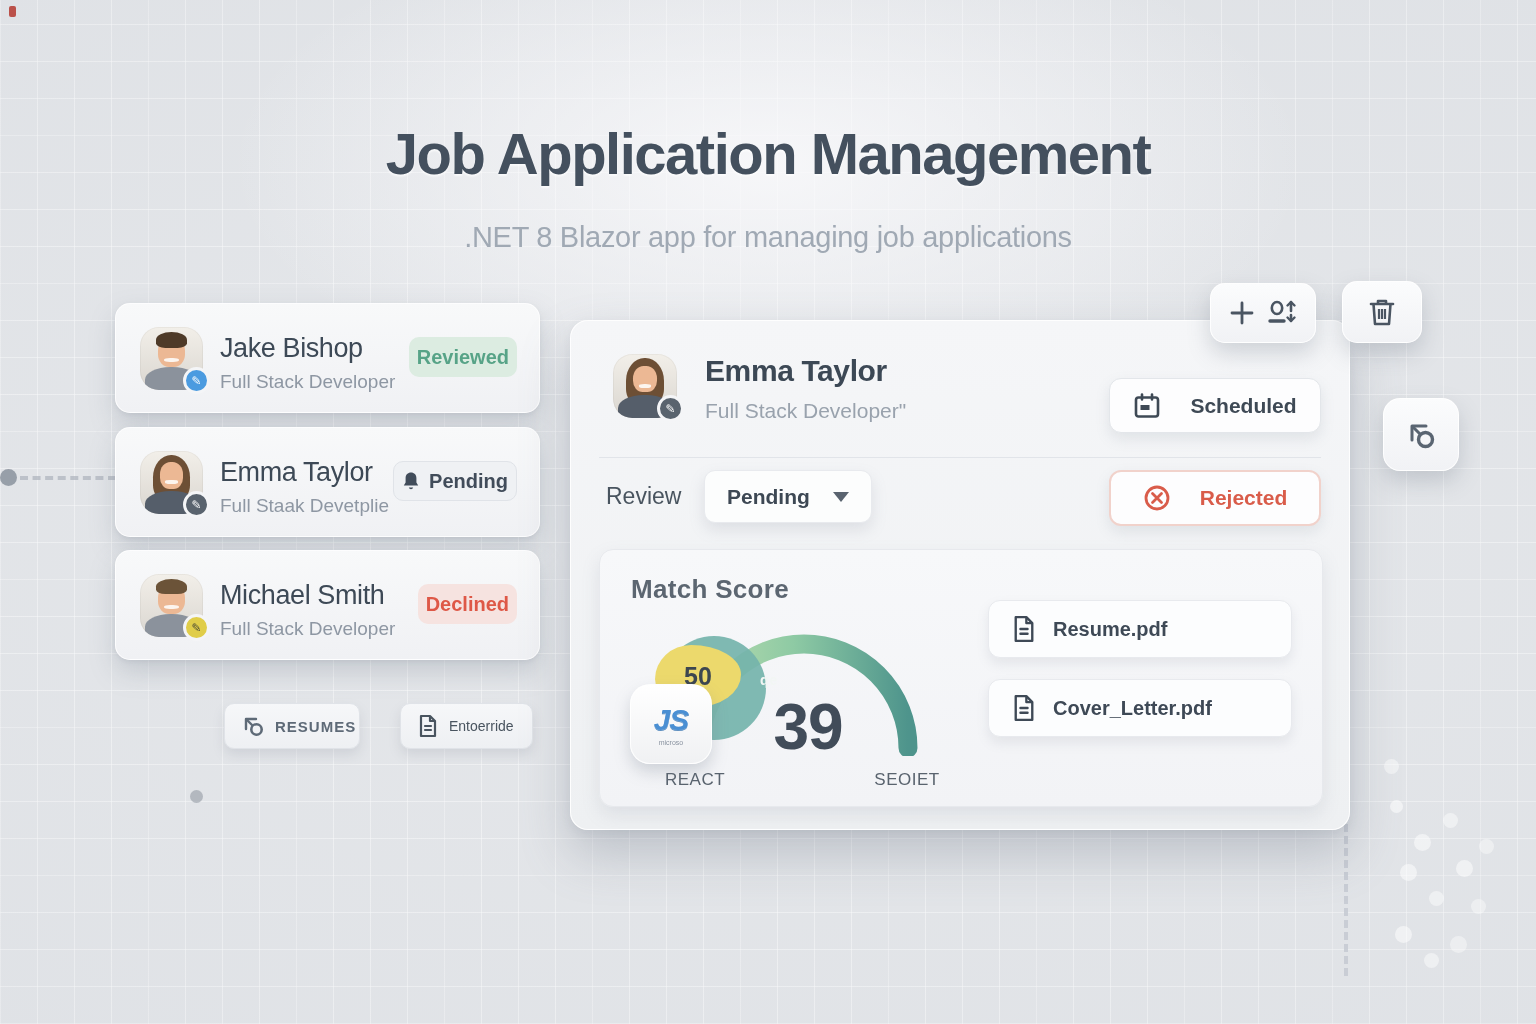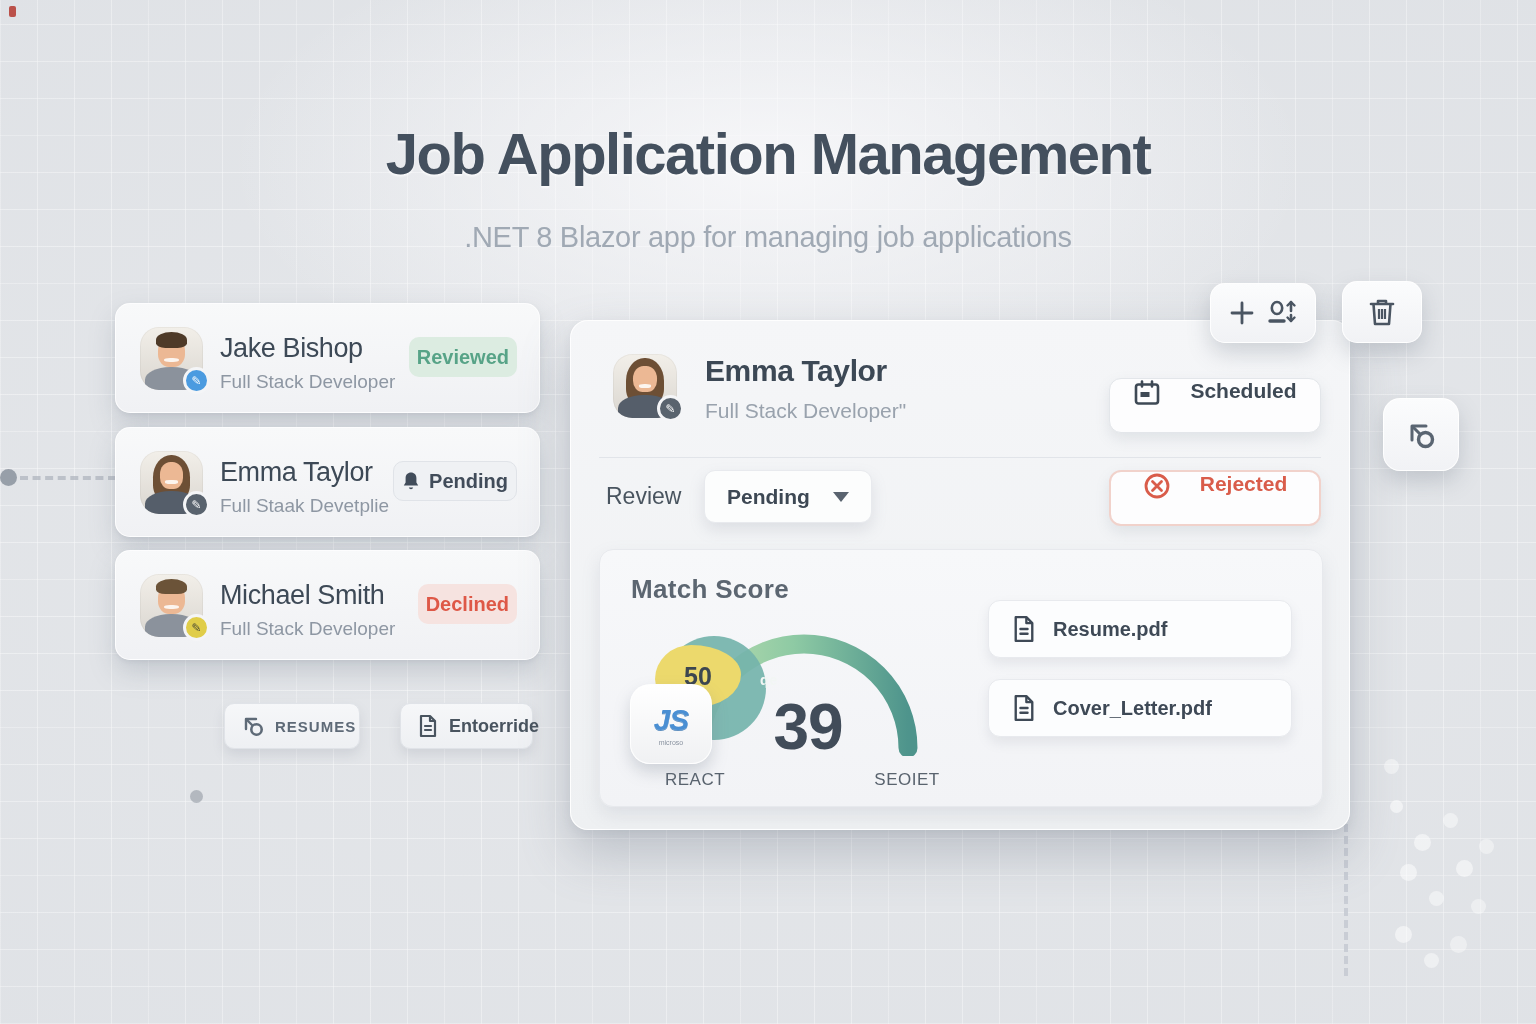--- a/index.html
+++ b/index.html
@@ -78,40 +78,40 @@
   .av-badge.blue { background:#4b9be0; } .av-badge.slate { background:#59636e; }
   .av-badge.yellow { background:#e0cd49; color:#4a4a33; }
 
   
   .mini-btn { position:absolute; height:46px; border-radius:10px; z-index:2; cursor:pointer;
     background:linear-gradient(180deg,#f6f7f9,#eef0f3); border:1px solid #e0e3e8;
     box-shadow:0 6px 12px rgba(120,130,145,.18); display:flex; align-items:center; gap:10px; padding:0 16px; }
   .mini-btn-1 { left:224px; top:703px; width:136px; }
   .mini-btn-2 { left:400px; top:703px; width:133px; }
   .mini-btn .lbl1 { font-size:15px; font-weight:700; letter-spacing:1px; color:#5e6a77; }
-  .mini-btn .lbl2 { font-size:18px; font-weight:700; color:#49545f; }
+  .mini-btn .lbl2 { font-size:14px; font-weight:400; color:#49545f; }
 
   
   .sq-btn { position:absolute; border-radius:15px; z-index:3; cursor:pointer;
     background:linear-gradient(180deg,#fbfcfd,#f1f2f5); border:1px solid rgba(255,255,255,.9);
     box-shadow:0 10px 22px rgba(115,125,140,.30); display:flex; align-items:center; justify-content:center; gap:12px; }
   .btn-add { left:1210px; top:283px; width:106px; height:60px; }
   .btn-trash { left:1342px; top:281px; width:80px; height:62px; }
   .btn-float { left:1383px; top:398px; width:76px; height:73px; border-radius:17px; }
 
   
   .panel { position:absolute; left:570px; top:320px; width:780px; height:510px; border-radius:18px;
     background:linear-gradient(180deg,#f5f6f8,#eef0f2); border:1px solid rgba(255,255,255,.9);
     box-shadow:0 24px 50px rgba(108,118,135,.32), 0 4px 10px rgba(120,130,145,.12); z-index:2; }
   .panel .avatar { left:42px; top:33px; width:64px; height:64px; }
   .p-name { position:absolute; left:134px; top:33px; font-size:30px; font-weight:700; color:#3c4855; letter-spacing:-.4px; }
   .p-role { position:absolute; left:134px; top:78px; font-size:21px; color:#99a2ad; }
   .p-divider { position:absolute; left:28px; right:28px; top:136px; border-top:1px solid #e1e4e9; }
 
-  .btn-outline { position:absolute; display:flex; justify-content:center; gap:29px;
+  .btn-outline { position:absolute; display:flex; align-items:center; justify-content:center; gap:29px;
     background:#fdfdfe; border:1px solid #e3e6ea; border-radius:12px;
     box-shadow:0 6px 14px rgba(125,135,150,.16); cursor:pointer; }
   .btn-scheduled { left:538px; top:57px; width:212px; height:55px; }
   .btn-scheduled span { font-size:21px; font-weight:600; color:#3e4955; }
   .btn-rejected { left:538px; top:149px; width:212px; height:56px; border:2px solid #f1d2cb; }
   .btn-rejected span { font-size:21px; font-weight:600; color:#d95c4a; }
 
   .review-label { position:absolute; left:35px; top:162px; font-size:23px; font-weight:500; color:#49545f; }
   .dropdown { position:absolute; left:133px; top:149px; width:168px; height:53px; background:#fcfdfd;
     border:1px solid #e8eaee; border-radius:11px; box-shadow:0 7px 15px rgba(125,135,150,.18);

